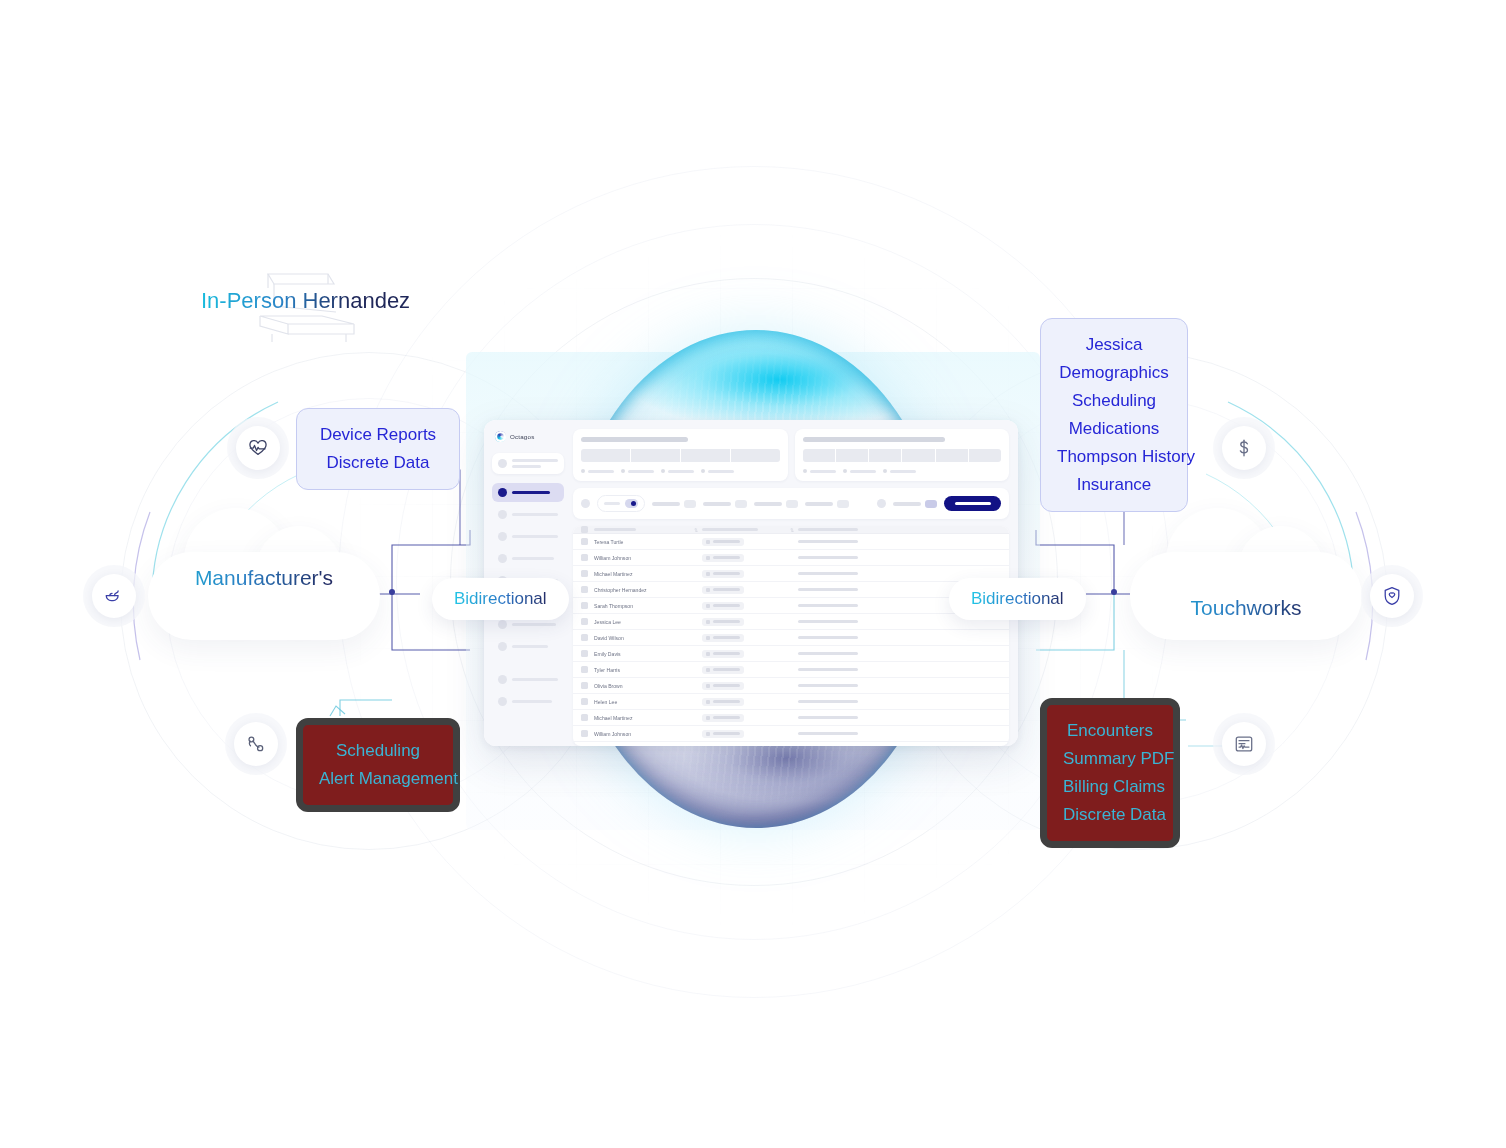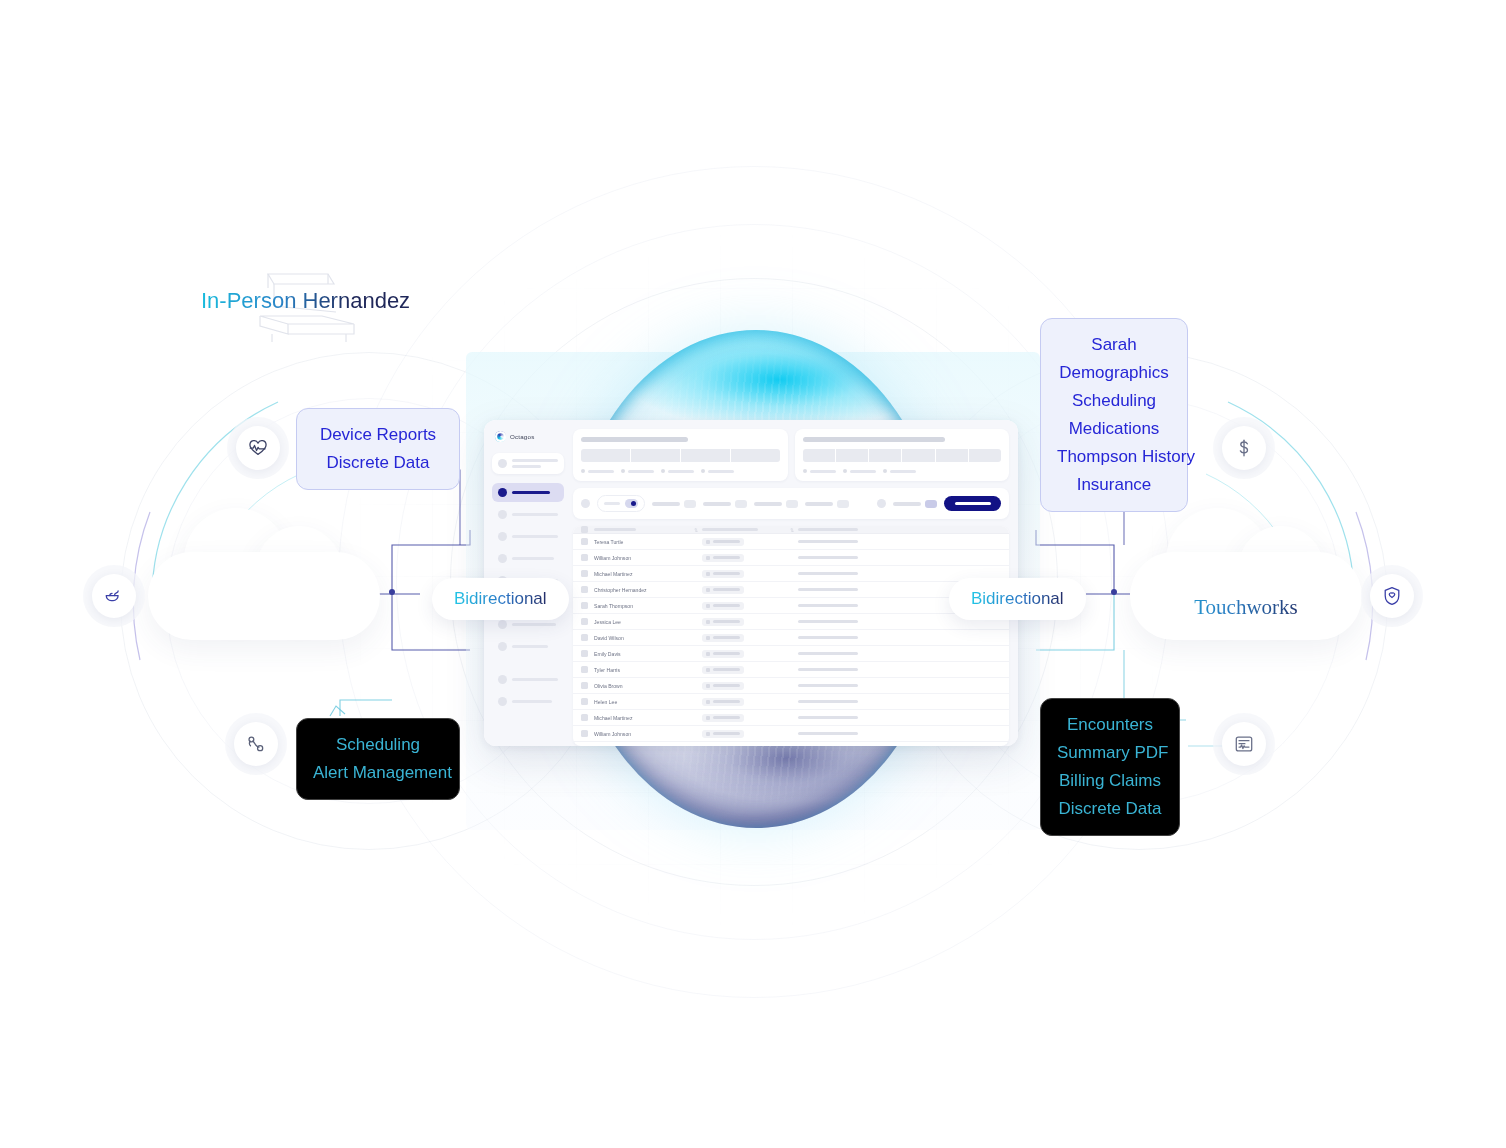--- a/index.html
+++ b/index.html
@@ -126,21 +126,21 @@
   .cloud .body{position:absolute;background:#fff;border-radius:50%;box-shadow:0 10px 28px rgba(50,65,110,.07);}
   .cloud .label{position:absolute;left:0;right:0;text-align:center;font-size:21px;line-height:31px;font-weight:400;
     background:linear-gradient(90deg,#17b6d8 0%,#2b7fc4 42%,#222b63 78%);
     -webkit-background-clip:text;background-clip:text;color:transparent;z-index:3;}
 
   
   .card{position:absolute;border-radius:12px;padding:12px 16px;box-sizing:border-box;text-align:center;}
   .card div{line-height:28px;white-space:nowrap;}
   .card.blue{background:#eef1fc;border:1px solid #c5cbf2;}
   .card.blue div{color:#2626d6;font-size:17px;}
-  .card.teal{background:#000000;border:1px solid #404040;}
+  .card.teal{background:#7f1d1d;border:7px solid #404040;}
   .card.teal div{color:#3ab4d4;font-size:17px;}
 
   
   .bidi{position:absolute;background:#fff;border-radius:22px;padding:11px 22px;box-sizing:border-box;
     box-shadow:0 6px 18px rgba(45,60,105,.10);font-size:17px;white-space:nowrap;
     background-clip:padding-box;}
   .bidi span{background:linear-gradient(90deg,#21c6e6 0%,#2b73c4 55%,#242c66 100%);
     -webkit-background-clip:text;background-clip:text;color:transparent;}
 
   
@@ -213,27 +213,28 @@
       <path d="M22,72 L22,80 M96,72 L96,80"></path>
       <path d="M24,22 L24,44 L86,50"></path>
     </g>
   </svg>
   <div class="ipe">In-Person Hernandez</div>
 
   <div class="cloud" style="left:148px;top:508px;width:232px;height:132px;">
     <div class="body" style="left:36px;top:0;width:104px;height:104px;"></div>
     <div class="body" style="left:108px;top:18px;width:86px;height:86px;"></div>
     <div class="body" style="left:0;top:44px;width:232px;height:88px;border-radius:44px;"></div>
+    <div class="label" style="top:54px;">Manufacturer's</div>
   </div>
 
   <div class="cloud" style="left:1130px;top:508px;width:232px;height:132px;">
     <div class="body" style="left:36px;top:0;width:104px;height:104px;"></div>
     <div class="body" style="left:108px;top:18px;width:86px;height:86px;"></div>
     <div class="body" style="left:0;top:44px;width:232px;height:88px;border-radius:44px;"></div>
-    <div class="label" style="top:84px;font-family:Liberation Serif, serif;">Touchworks</div>
+    <div class="label" style="top:84px;">Touchworks</div>
   </div>
 
   <div class="app">
     <div class="app-side">
       <div class="brand">
         <span class="brand-mark"></span>
         <span class="brand-name">Octagos</span>
       </div>
       <div class="side-card">
         <span class="dot"></span>
@@ -616,21 +617,21 @@
     <div>Device Reports</div>
     <div>Discrete Data</div>
   </div>
 
   <div class="card teal" style="left:296px;top:718px;width:164px;">
     <div>Scheduling</div>
     <div>Alert Management</div>
   </div>
 
   <div class="card blue" style="left:1040px;top:318px;width:148px;">
-    <div>Sarah</div>
+    <div>Jessica</div>
     <div>Demographics</div>
     <div>Scheduling</div>
     <div>Medications</div>
     <div>Thompson History</div>
     <div>Insurance</div>
   </div>
 
   <div class="card teal" style="left:1040px;top:698px;width:140px;">
     <div>Encounters</div>
     <div>Summary PDF</div>

